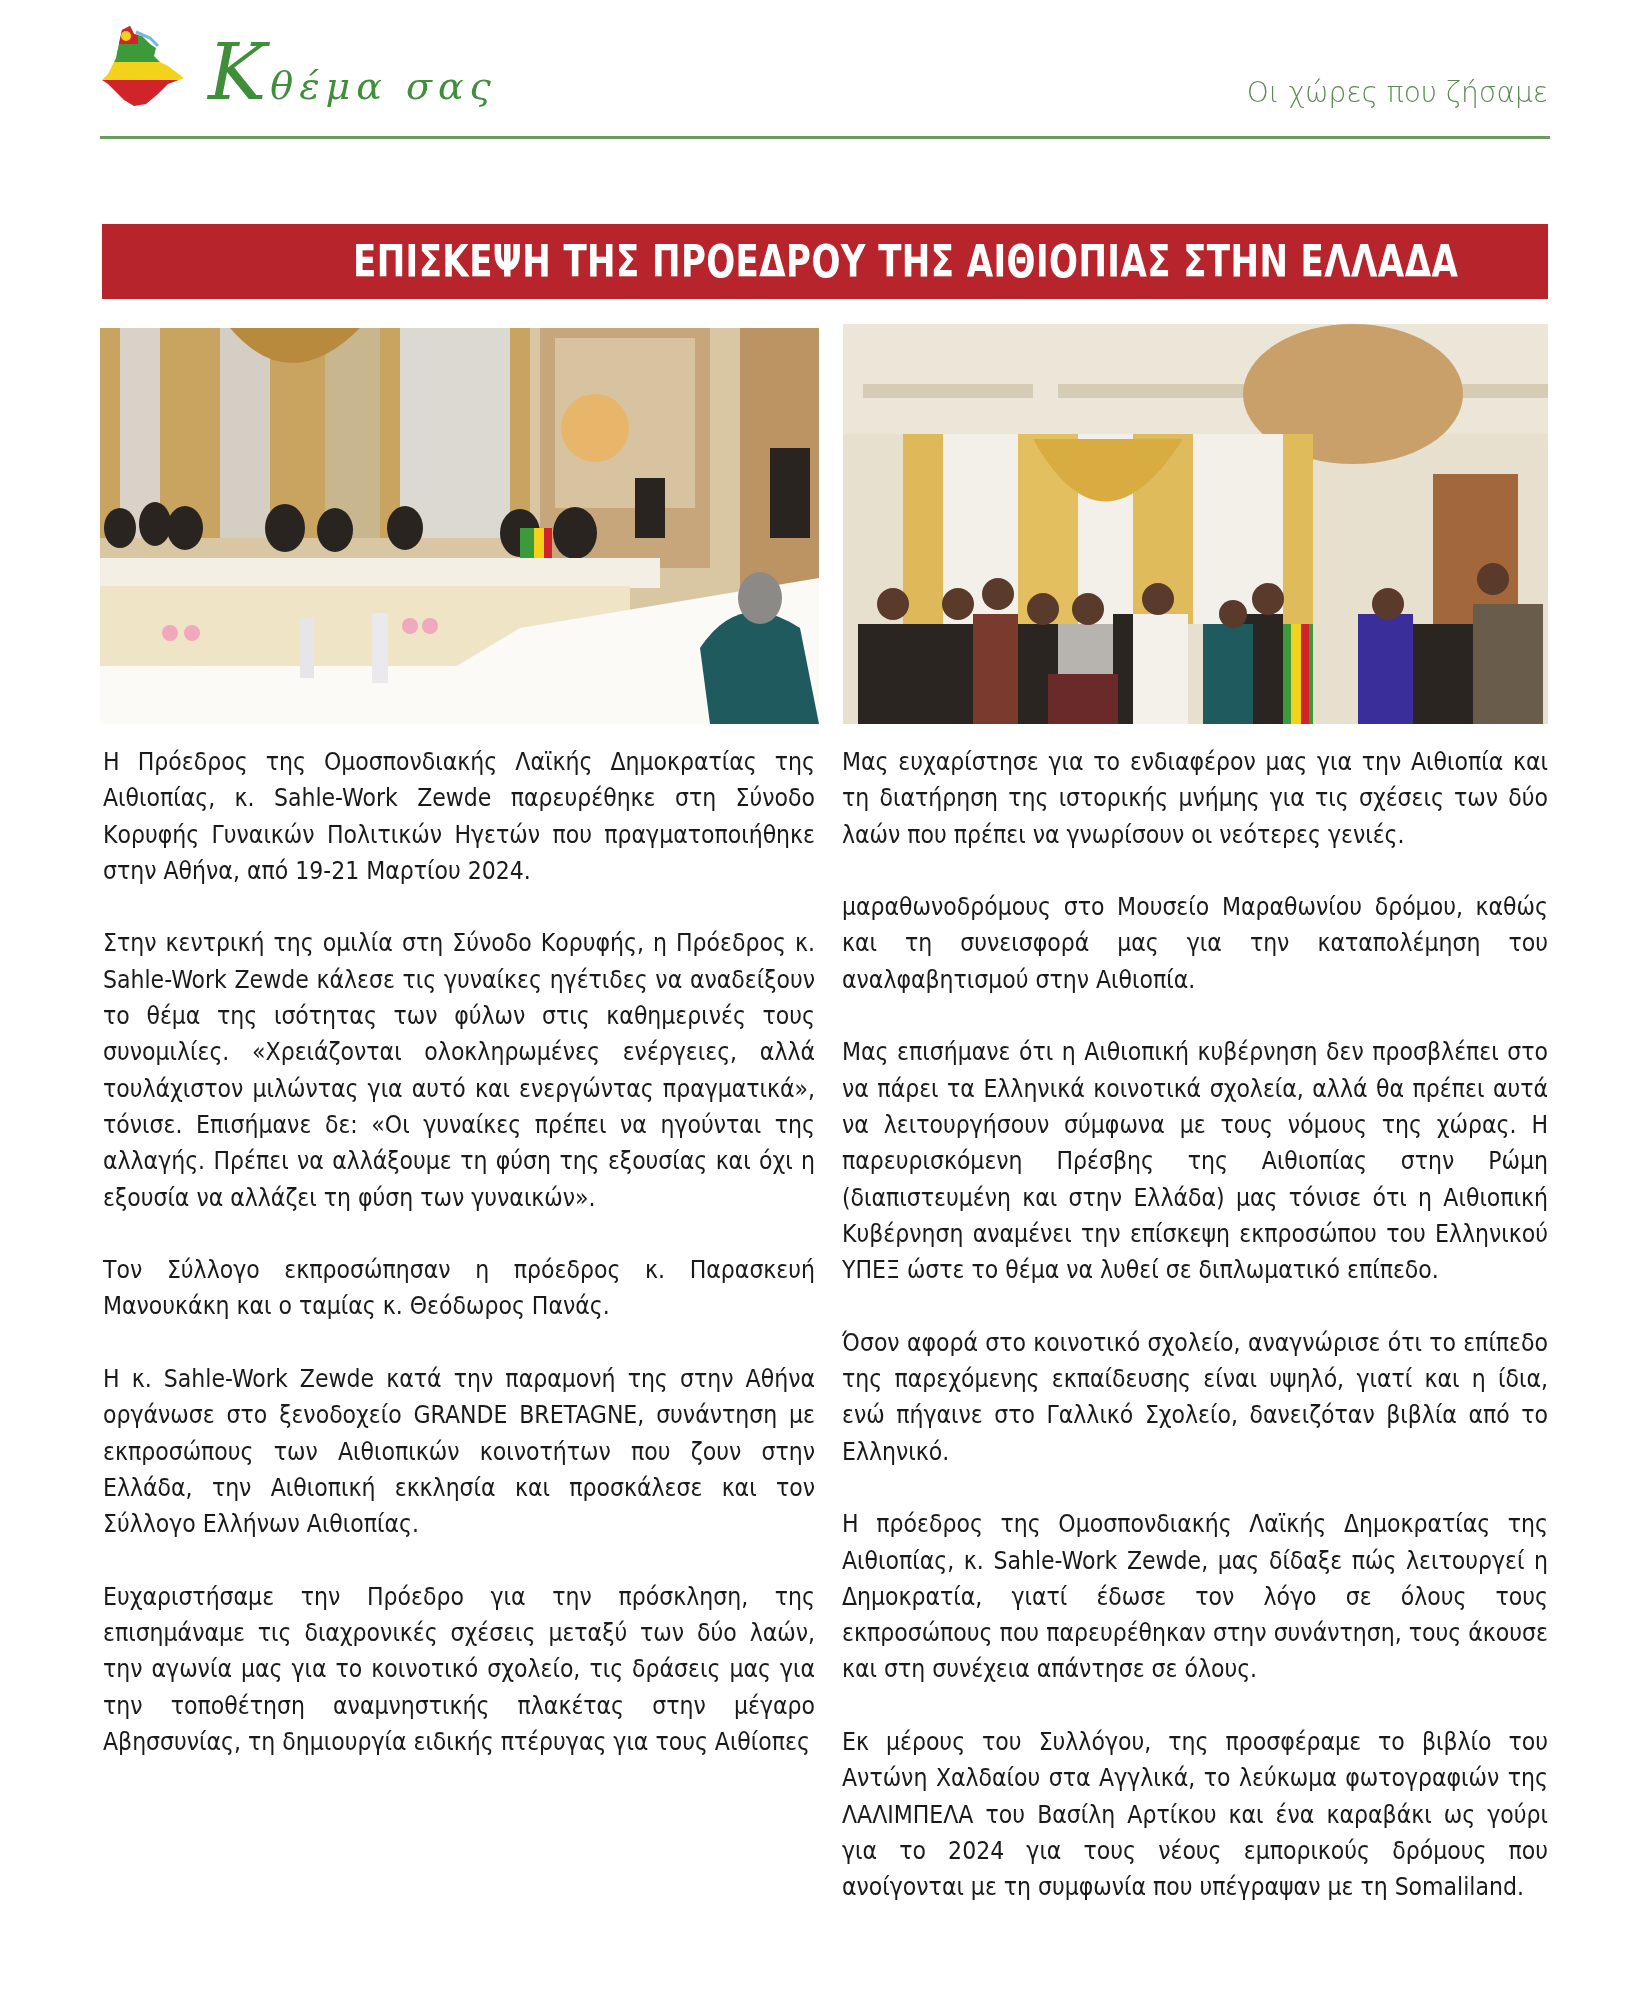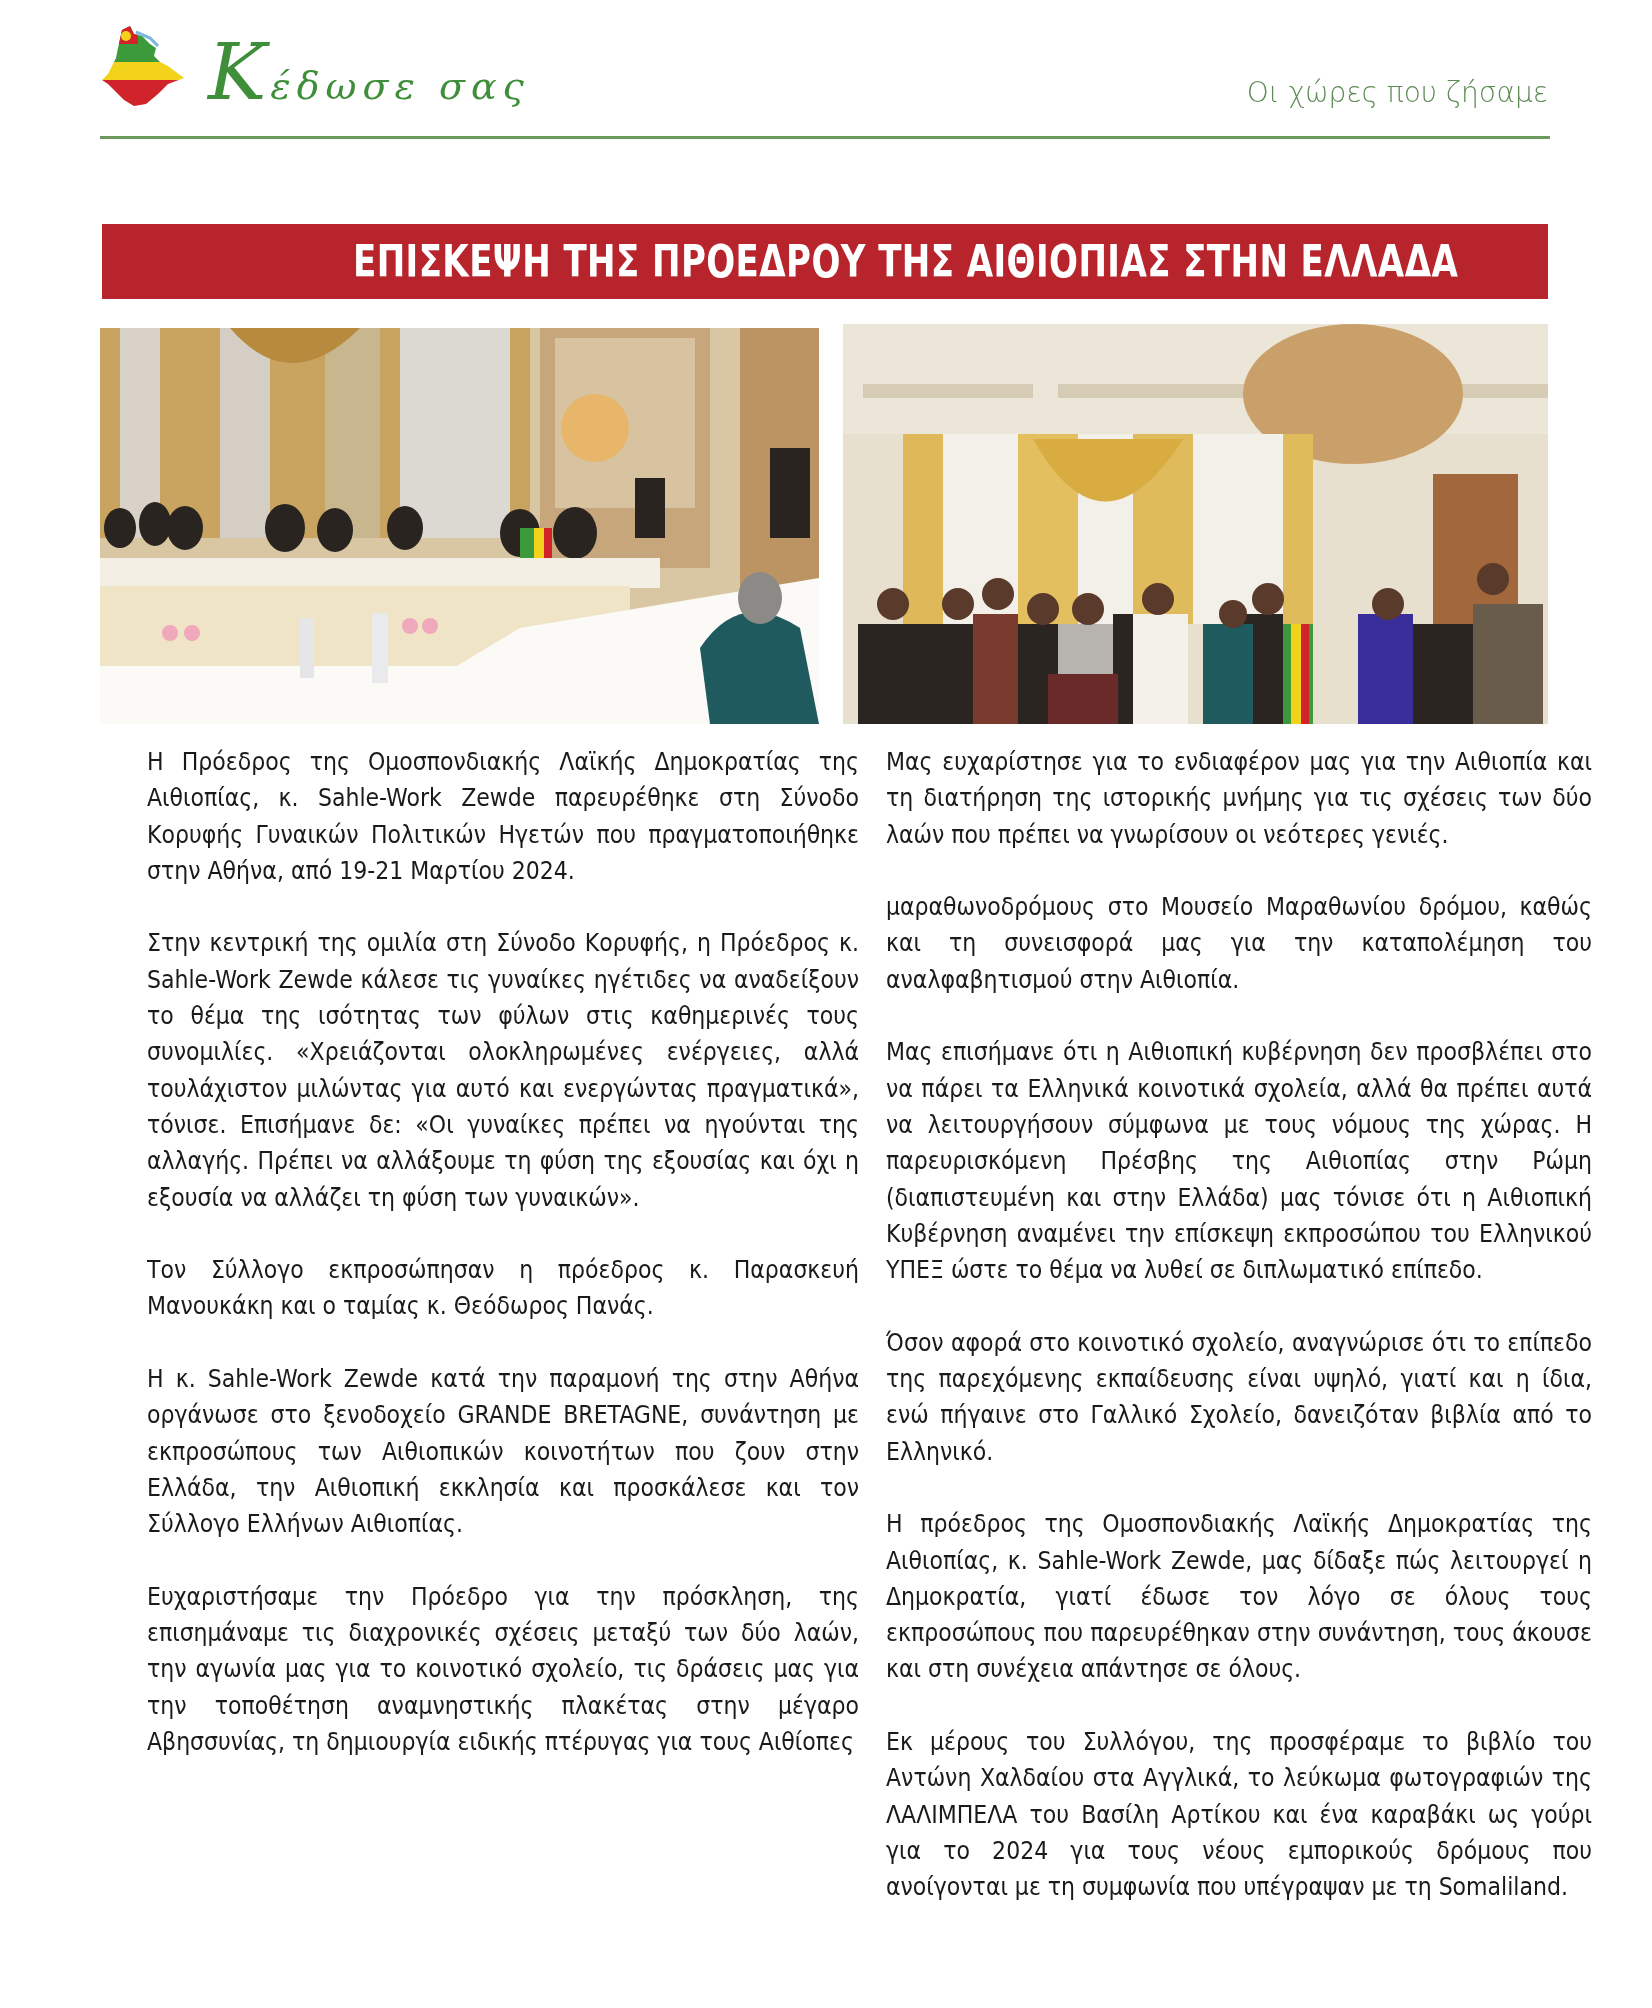--- a/index.html
+++ b/index.html
@@ -23,21 +23,21 @@
                   font-weight: bold; font-size: 44px; letter-spacing: 0.5px; transform: scaleX(0.86); white-space: nowrap; }
 
   
   .photo { position: absolute; overflow: hidden; }
   .photo-1 { left: 100px; top: 328px; width: 719px; height: 396px; }
   .photo-2 { left: 843px; top: 324px; width: 705px; height: 400px; }
   .photo svg { display: block; width: 100%; height: 100%; }
 
   
   .col { position: absolute; top: 744px; width: 712px; font-size: 24.5px; line-height: 36.3px;
-         text-align: justify; font-family: "DejaVu Sans Condensed", "DejaVu Sans", sans-serif; margin-left: 44px; }
+         text-align: justify; font-family: "DejaVu Sans Condensed", "DejaVu Sans", sans-serif; }
   .col-left { left: 103px; }
   .col-right { left: 842px; width: 706px; }
   .col p { margin: 0 0 36.3px 0; transform-origin: left top; }
   .col p:last-child { margin-bottom: 0; }
 </style>
 </head>
 <body>
 
 <div class="logo">
   <svg viewBox="0 0 92 92" width="92" height="92">
@@ -50,21 +50,21 @@
       <rect x="0" y="0" width="92" height="40" fill="#3d9a3b"></rect>
       <rect x="0" y="40" width="92" height="18" fill="#f2d21b"></rect>
       <rect x="0" y="58" width="92" height="34" fill="#d1232a"></rect>
       <rect x="18" y="0" width="22" height="22" fill="#d1232a"></rect>
       <circle cx="28" cy="14" r="5" fill="#f2d21b"></circle>
     </g>
     <path d="M38 10 L52 16 L60 24" stroke="#7ab6e0" stroke-width="3" fill="none"></path>
   </svg>
 </div>
 <div class="brand">
-  <span class="big-k">Κ</span><span class="rest">έδωσε σας</span>
+  <span class="big-k">Κ</span><span class="rest">θέμα σας</span>
 </div>
 <div class="section-label">Οι χώρες που ζήσαμε</div>
 <div class="header-rule"></div>
 
 <div class="title-bar">
   <h1>ΕΠΙΣΚΕΨΗ ΤΗΣ ΠΡΟΕΔΡΟΥ ΤΗΣ ΑΙΘΙΟΠΙΑΣ ΣΤΗΝ ΕΛΛΑΔΑ</h1>
 </div>
 
 <div class="photo photo-1">
   <svg viewBox="0 0 719 396" preserveAspectRatio="none">

